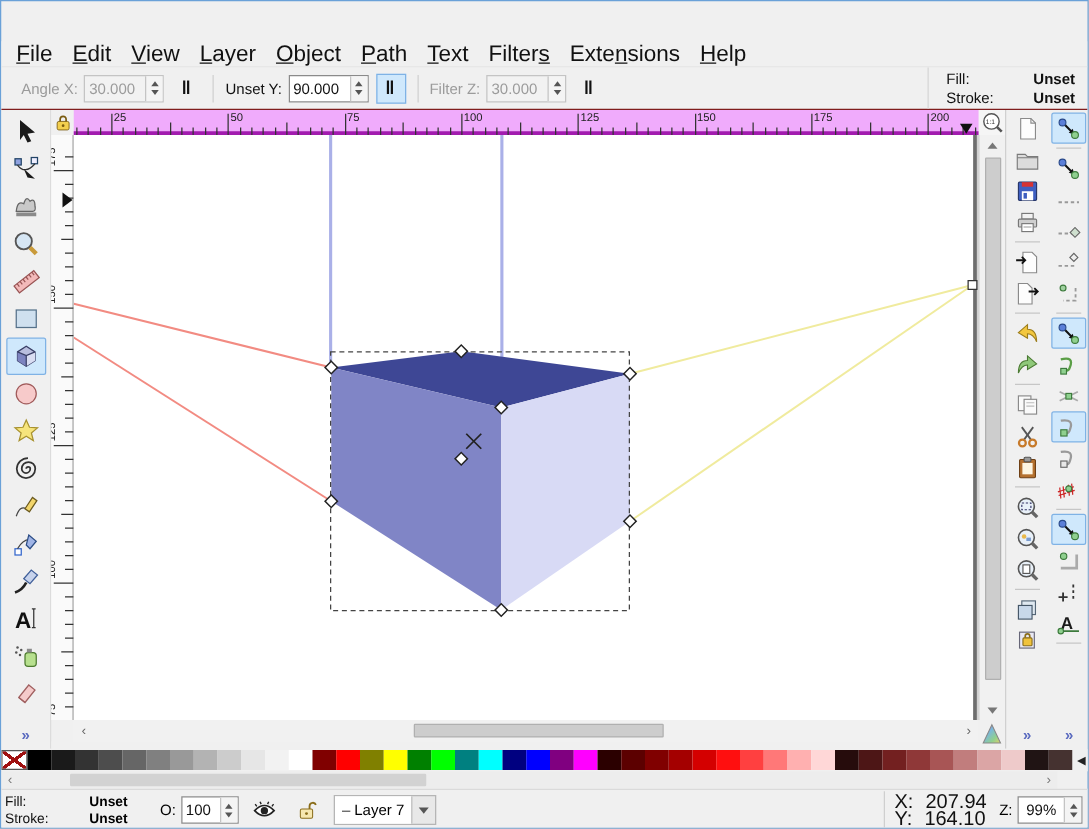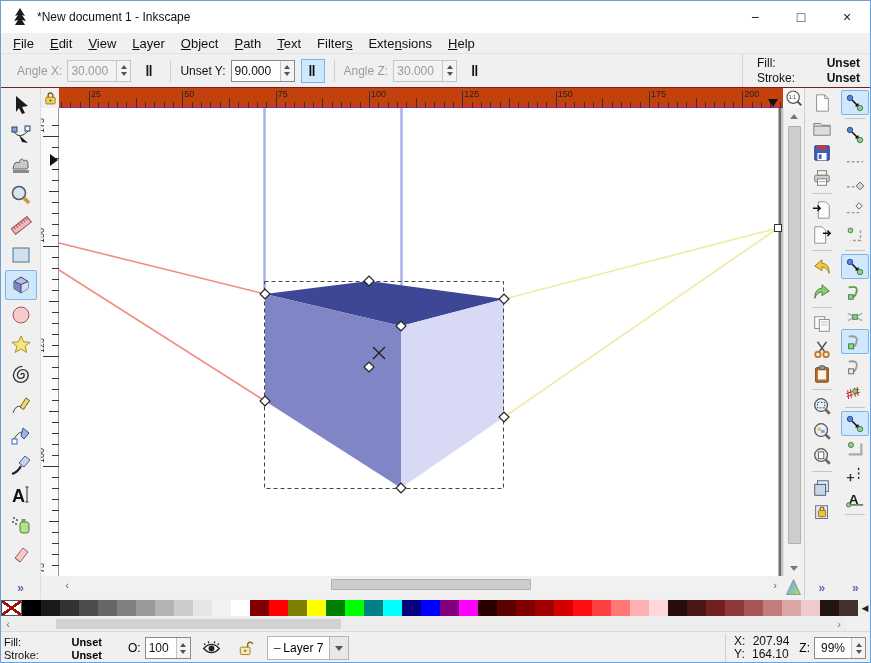--- a/index.html
+++ b/index.html
@@ -6,21 +6,21 @@
   *{box-sizing:border-box;font-family:"Liberation Sans",sans-serif;}
   #win{position:relative;width:871px;height:663px;background:#f0f0f0;border:1px solid #6aa1d8;overflow:hidden;}
   
   #titlebar{position:absolute;left:0;top:0;width:100%;height:32px;background:#fff;display:flex;align-items:center;}
   #titlebar .logo{width:22px;height:22px;margin:0 6px 0 8px;}
   #titlebar .title{font-size:12px;color:#111;}
   #titlebar .wctrls{margin-left:auto;display:flex;height:100%;}
   #titlebar .wbtn{width:46px;height:100%;display:flex;align-items:center;justify-content:center;font-size:14px;color:#222;}
   
   #menubar{position:absolute;left:0;top:32px;width:100%;height:21px;background:#f0f0f0;display:flex;align-items:center;padding-left:4px;border-bottom:1px solid #e3e3e3;}
-  .menu-item{padding:2px 8px;font-size:13px;color:#111;}
+  .menu-item{padding:2px 8px;font-size:18px;color:#111;}
   .menu-item .mn{text-decoration:underline;}
   
   #toolopts{position:absolute;left:0;top:53px;width:100%;height:34px;background:#f0f0f0;border-bottom:1px solid #7f1d1d;display:flex;align-items:center;padding-left:16px;}
   .angle-label{font-size:12px;color:#111;margin-right:5px;}
   .angle-label.dis{color:#9b9b9b;}
   .angle-input{display:flex;align-items:center;height:22px;border:1px solid #8a8a8a;background:#fff;}
   .angle-input.dis{background:#f2f2f2;border-color:#c4c4c4;}
   .angle-input input{width:48px;border:0;outline:0;background:transparent;font-size:12px;padding:0 3px;color:#111;}
   .angle-input.dis input{color:#9b9b9b;}
   .spin{width:14px;height:100%;border-left:1px solid #c4c4c4;display:flex;flex-direction:column;align-items:center;justify-content:center;gap:3px;background:#f4f4f4;}
@@ -34,21 +34,21 @@
   #fs-top .val{font-weight:bold;color:#111;text-align:right;}
   
   #main{position:absolute;left:0;top:87px;width:871px;height:511px;display:flex;}
   #toolbox{width:40px;height:100%;background:#f0f0f0;border-right:1px solid #dcdcdc;display:flex;flex-direction:column;align-items:center;padding-top:2px;}
   .tool-btn{width:32px;height:30px;display:flex;align-items:center;justify-content:center;border:1px solid transparent;border-radius:2px;}
   .tool-btn.selected{background:#cfe8fc;border-color:#7fb2e5;}
   .overflow-chip{margin-top:auto;margin-bottom:4px;color:#5a6abf;font-weight:bold;font-size:12px;}
   #centercol{width:763px;height:100%;display:flex;flex-direction:column;}
   #rulerrow{height:20px;display:flex;}
   #corner-lock{width:18px;height:20px;background:#f0f0f0;display:flex;align-items:center;justify-content:center;}
-  #hruler{width:724px;height:20px;background:#c2410c;border-bottom:1px solid #a21caf;}
+  #hruler{width:724px;height:20px;background:#f0abfc;border-bottom:3px solid #a21caf;}
   #corner-zoom{width:21px;height:20px;background:#f5f5f5;display:flex;align-items:center;justify-content:center;}
   #canvasrow{height:468px;display:flex;}
   #vruler{width:18px;height:468px;background:#fafafa;border-right:1px solid #999;}
   #canvas{width:724px;height:468px;background:#fff;position:relative;}
   #vscroll{width:21px;height:468px;background:#f1f1f1;border-left:1px solid #e0e0e0;display:flex;flex-direction:column;align-items:center;}
   #vscroll .arr{height:16px;display:flex;align-items:center;justify-content:center;}
   #vthumb{width:13px;flex:0 0 418px;margin-top:2px;background:#cdcdcd;border:1px solid #b0b0b0;border-radius:1px;}
   #hscrollrow{height:17px;display:flex;align-items:center;background:#f1f1f1;width:724px;margin-left:18px;position:relative;}
   #hscrollrow .arr{width:16px;text-align:center;color:#666;font-size:11px;}
   #hthumb{position:absolute;left:272px;width:200px;height:11px;background:#cdcdcd;border:1px solid #b0b0b0;border-radius:1px;}
@@ -76,42 +76,31 @@
   #fs-bot .lab{color:#111;}
   #fs-bot .val{font-weight:bold;text-align:right;}
   #opacity{display:flex;align-items:center;margin-left:26px;}
   #opacity .olab{margin-right:4px;font-size:12px;}
   .mini-input{display:flex;align-items:center;height:22px;border:1px solid #8a8a8a;background:#fff;}
   .mini-input input{border:0;outline:0;background:transparent;font-size:12px;padding:0 3px;color:#111;}
   #eye-btn,#lock-btn{width:26px;height:24px;display:flex;align-items:center;justify-content:center;margin-left:8px;}
   #layerbox{display:flex;align-items:center;height:24px;border:1px solid #b5b5b5;background:#e8e8e8;margin-left:8px;}
   #layerbox .lname{background:#fff;height:22px;display:flex;align-items:center;padding:0 6px;font-size:12px;min-width:62px;border-right:1px solid #b5b5b5;}
   #layerbox .ddarr{width:18px;display:flex;align-items:center;justify-content:center;color:#555;}
-  #xy{margin-left:auto;border-left:1px solid #cfcfcf;padding:1px 8px 1px 8px;font-family:"DejaVu Sans Mono",monospace;font-size:12px;line-height:13px;color:#111;white-space:pre;}
+  #xy{margin-left:auto;border-left:1px solid #cfcfcf;padding:1px 8px 1px 8px;font-family:"DejaVu Sans Mono",monospace;font-size:16px;line-height:13px;color:#111;white-space:pre;}
   #zoomctl{display:flex;align-items:center;padding-right:6px;}
   #zoomctl .zlab{margin:0 4px 0 2px;font-size:12px;}
   #zoomctl input{width:36px;text-align:center;}
   svg{display:block;}
 </style>
 </head>
 <body>
 
 <div id="win">
 
-  <div id="titlebar">
-    <svg class="logo" viewBox="0 0 22 22">
-      <path d="M11 2l5 8-3-1 4 6-4-1 3 5H6l3-5-4 1 4-6-3 1z" fill="#1b1b1b"></path>
-      </svg>
-    <span class="title">*New document 1 - Inkscape</span>
-    <div class="wctrls">
-      <div class="wbtn">−</div>
-      <div class="wbtn">□</div>
-      <div class="wbtn">×</div>
-    </div>
-  </div>
 
   <div id="menubar">
       <div class="menu-item"><span class="mn">F</span>ile</div>
       <div class="menu-item"><span class="mn">E</span>dit</div>
       <div class="menu-item"><span class="mn">V</span>iew</div>
       <div class="menu-item"><span class="mn">L</span>ayer</div>
       <div class="menu-item"><span class="mn">O</span>bject</div>
       <div class="menu-item"><span class="mn">P</span>ath</div>
       <div class="menu-item"><span class="mn">T</span>ext</div>
       <div class="menu-item">Filter<span class="mn">s</span></div>
@@ -133,21 +122,21 @@
     <span class="angle-label">Unset Y:</span>
     <div class="angle-input">
       <input readonly="" value="90.000" style="">
       <div class="spin">
           <div class="tri-up"></div>
           <div class="tri-dn"></div>
         </div>
     </div>
     <button class="vp-toggle active">‖</button>
     <div class="sep-v"></div>
-    <span class="angle-label dis">Angle Z:</span>
+    <span class="angle-label dis">Filter Z:</span>
     <div class="angle-input dis">
       <input readonly="" value="30.000" style="">
       <div class="spin">
           <div class="tri-up"></div>
           <div class="tri-dn"></div>
         </div>
     </div>
     <button class="vp-toggle">‖</button>
 
     <div id="fs-top">

